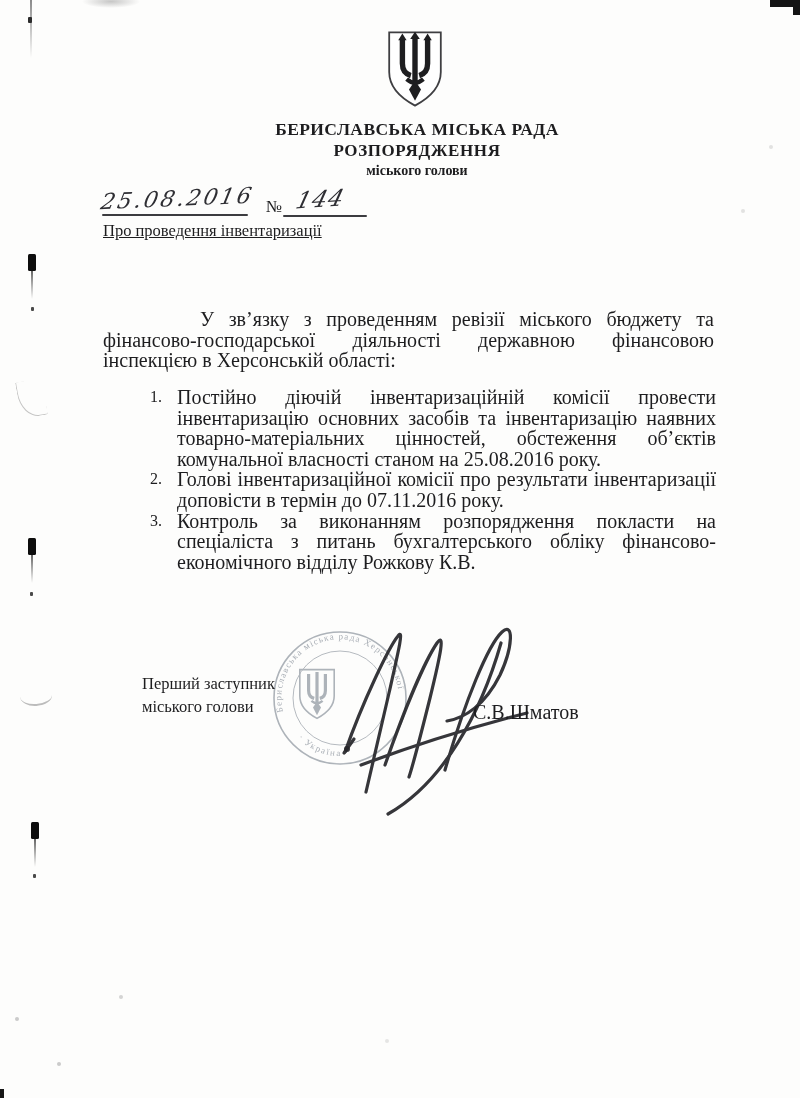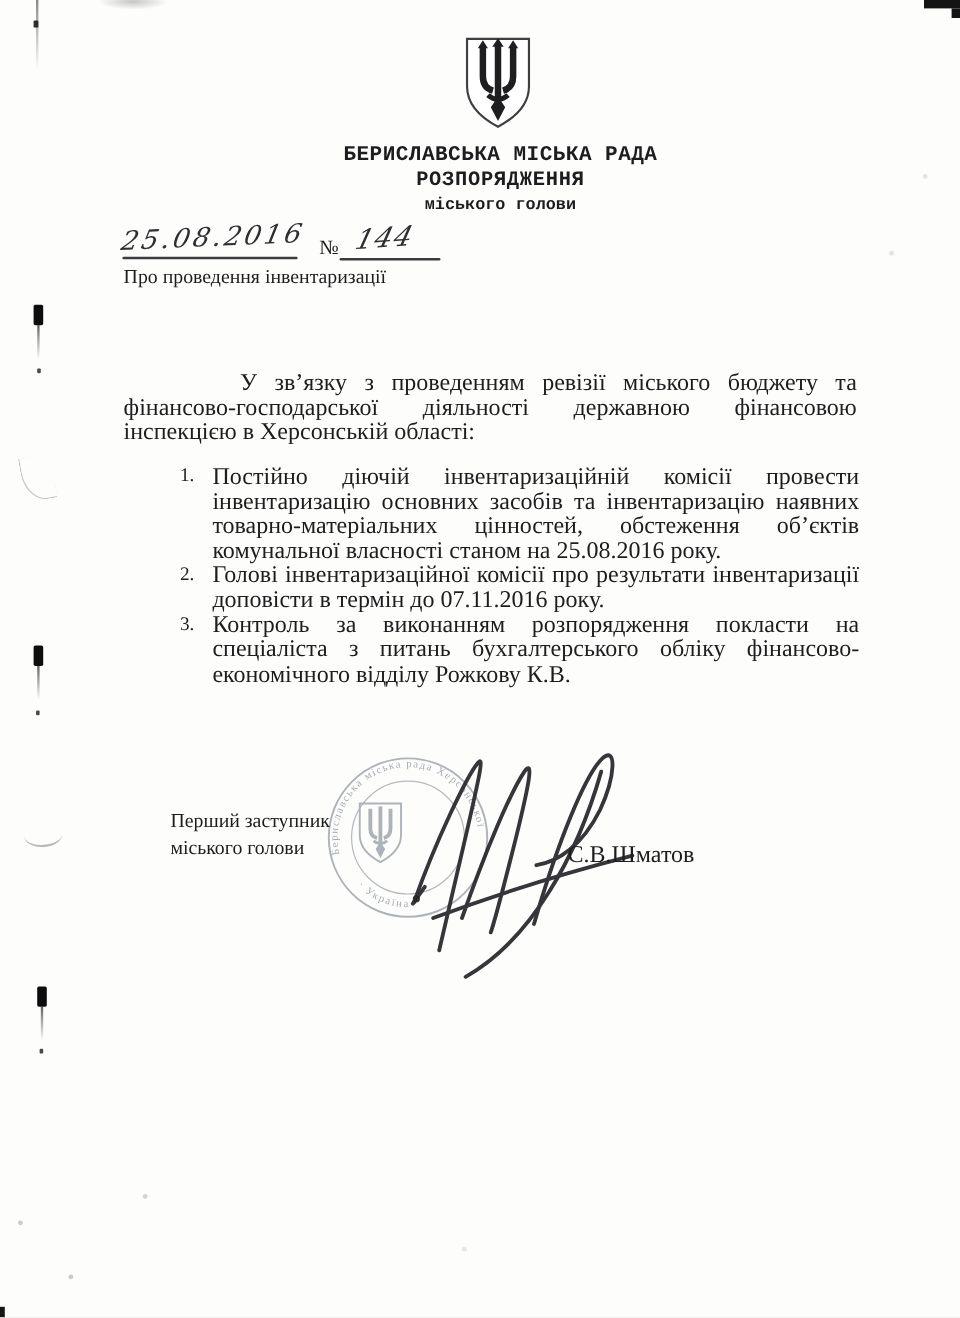--- a/index.html
+++ b/index.html
@@ -7,34 +7,34 @@
     position:relative;width:800px;height:1098px;margin:0 auto;
     background:#fdfdfc;overflow:hidden;
     font-family:"Liberation Serif", serif;color:#1d1d1f;
   }
   .abs{position:absolute;}
 
   
   .emblem{left:384px;top:30px;width:62px;height:78px;}
 
   
-  .hdr{left:0;top:118px;width:800px;text-align:center;padding-left:34px;box-sizing:border-box;font-family:Liberation Mono, monospace;}
+  .hdr{left:0;top:118px;width:800px;text-align:center;padding-left:34px;box-sizing:border-box;}
   .org{font-size:17.5px;font-weight:bold;letter-spacing:.4px;line-height:22px;}
   .doctype{font-size:17px;font-weight:bold;letter-spacing:.6px;line-height:21px;}
   .issuer{font-size:14px;font-weight:bold;line-height:20px;}
 
   
   .hw{font-family:"DejaVu Serif", serif;font-style:italic;color:#2e2e33;}
   .hw-date{left:102px;top:186px;font-size:22px;letter-spacing:2.5px;transform:skewX(-14deg) rotate(-2.5deg);}
   .no-sign{left:266px;top:197px;font-size:17px;}
   .hw-num{left:297px;top:186px;font-size:23px;letter-spacing:1px;transform:skewX(-18deg) rotate(-4deg);}
   .u-line{height:2px;background:#3c3c40;border-radius:1px;}
   .u-date{left:102px;top:214px;width:146px;}
   .u-num{left:283px;top:215px;width:84px;}
-  .subject{left:103px;top:221px;font-size:16.5px;}
+  .subject{left:103px;top:221px;font-size:16.5px;text-decoration:underline;}
 
   
   .intro{
     left:103px;top:289px;width:611px;
     font-size:20px;line-height:20.6px;
     text-align:justify;text-align-last:left;text-indent:97px;
   }
   .olist{left:150px;top:387px;width:566px;}
   .oitem{display:flex;align-items:flex-start;}
   .onum{width:27px;flex:0 0 27px;font-size:16px;line-height:20.6px;}

